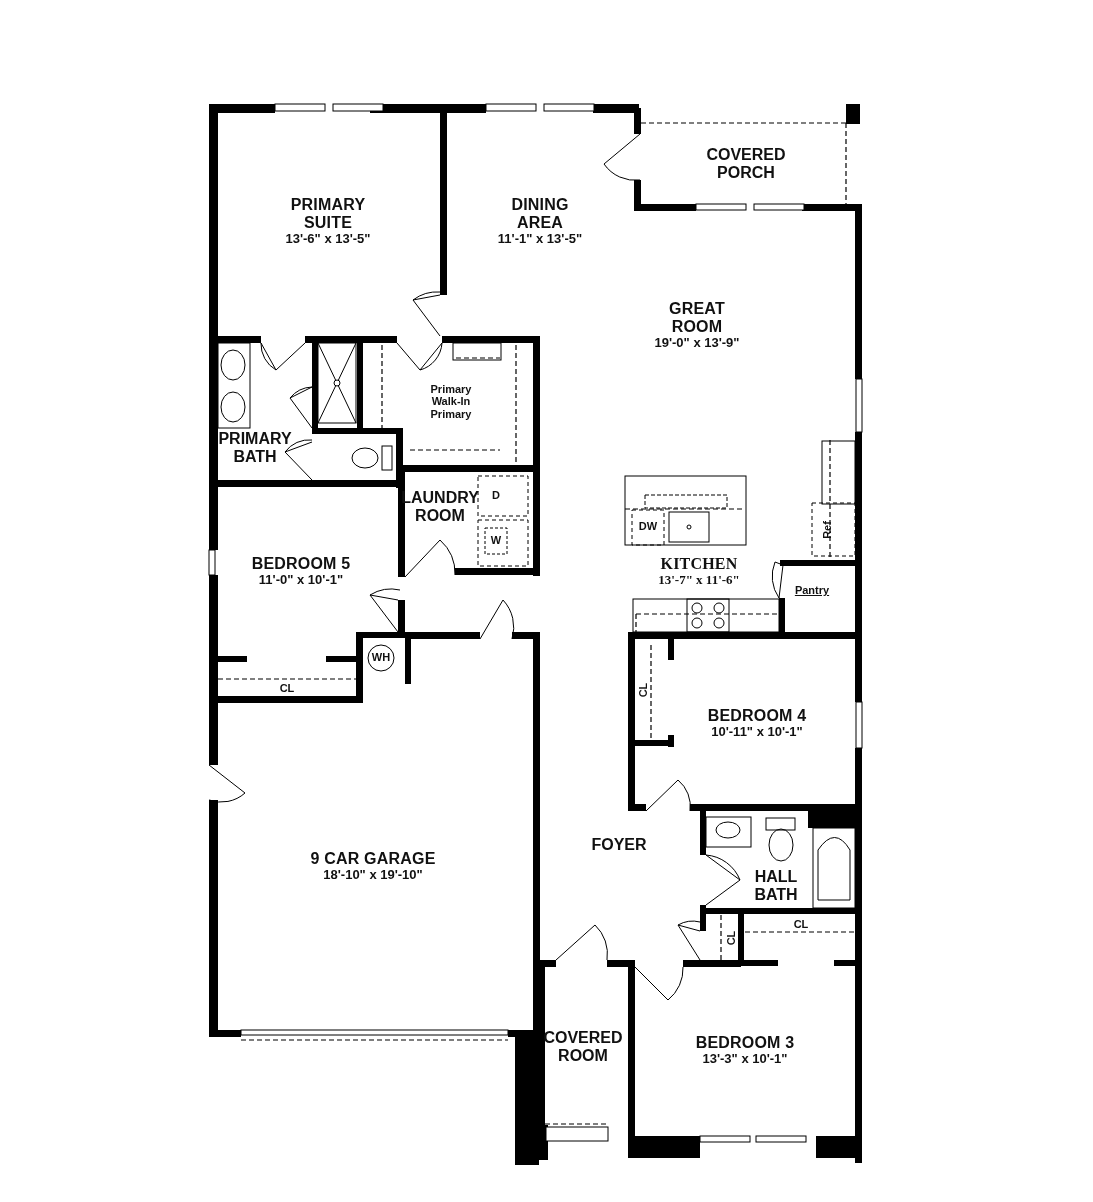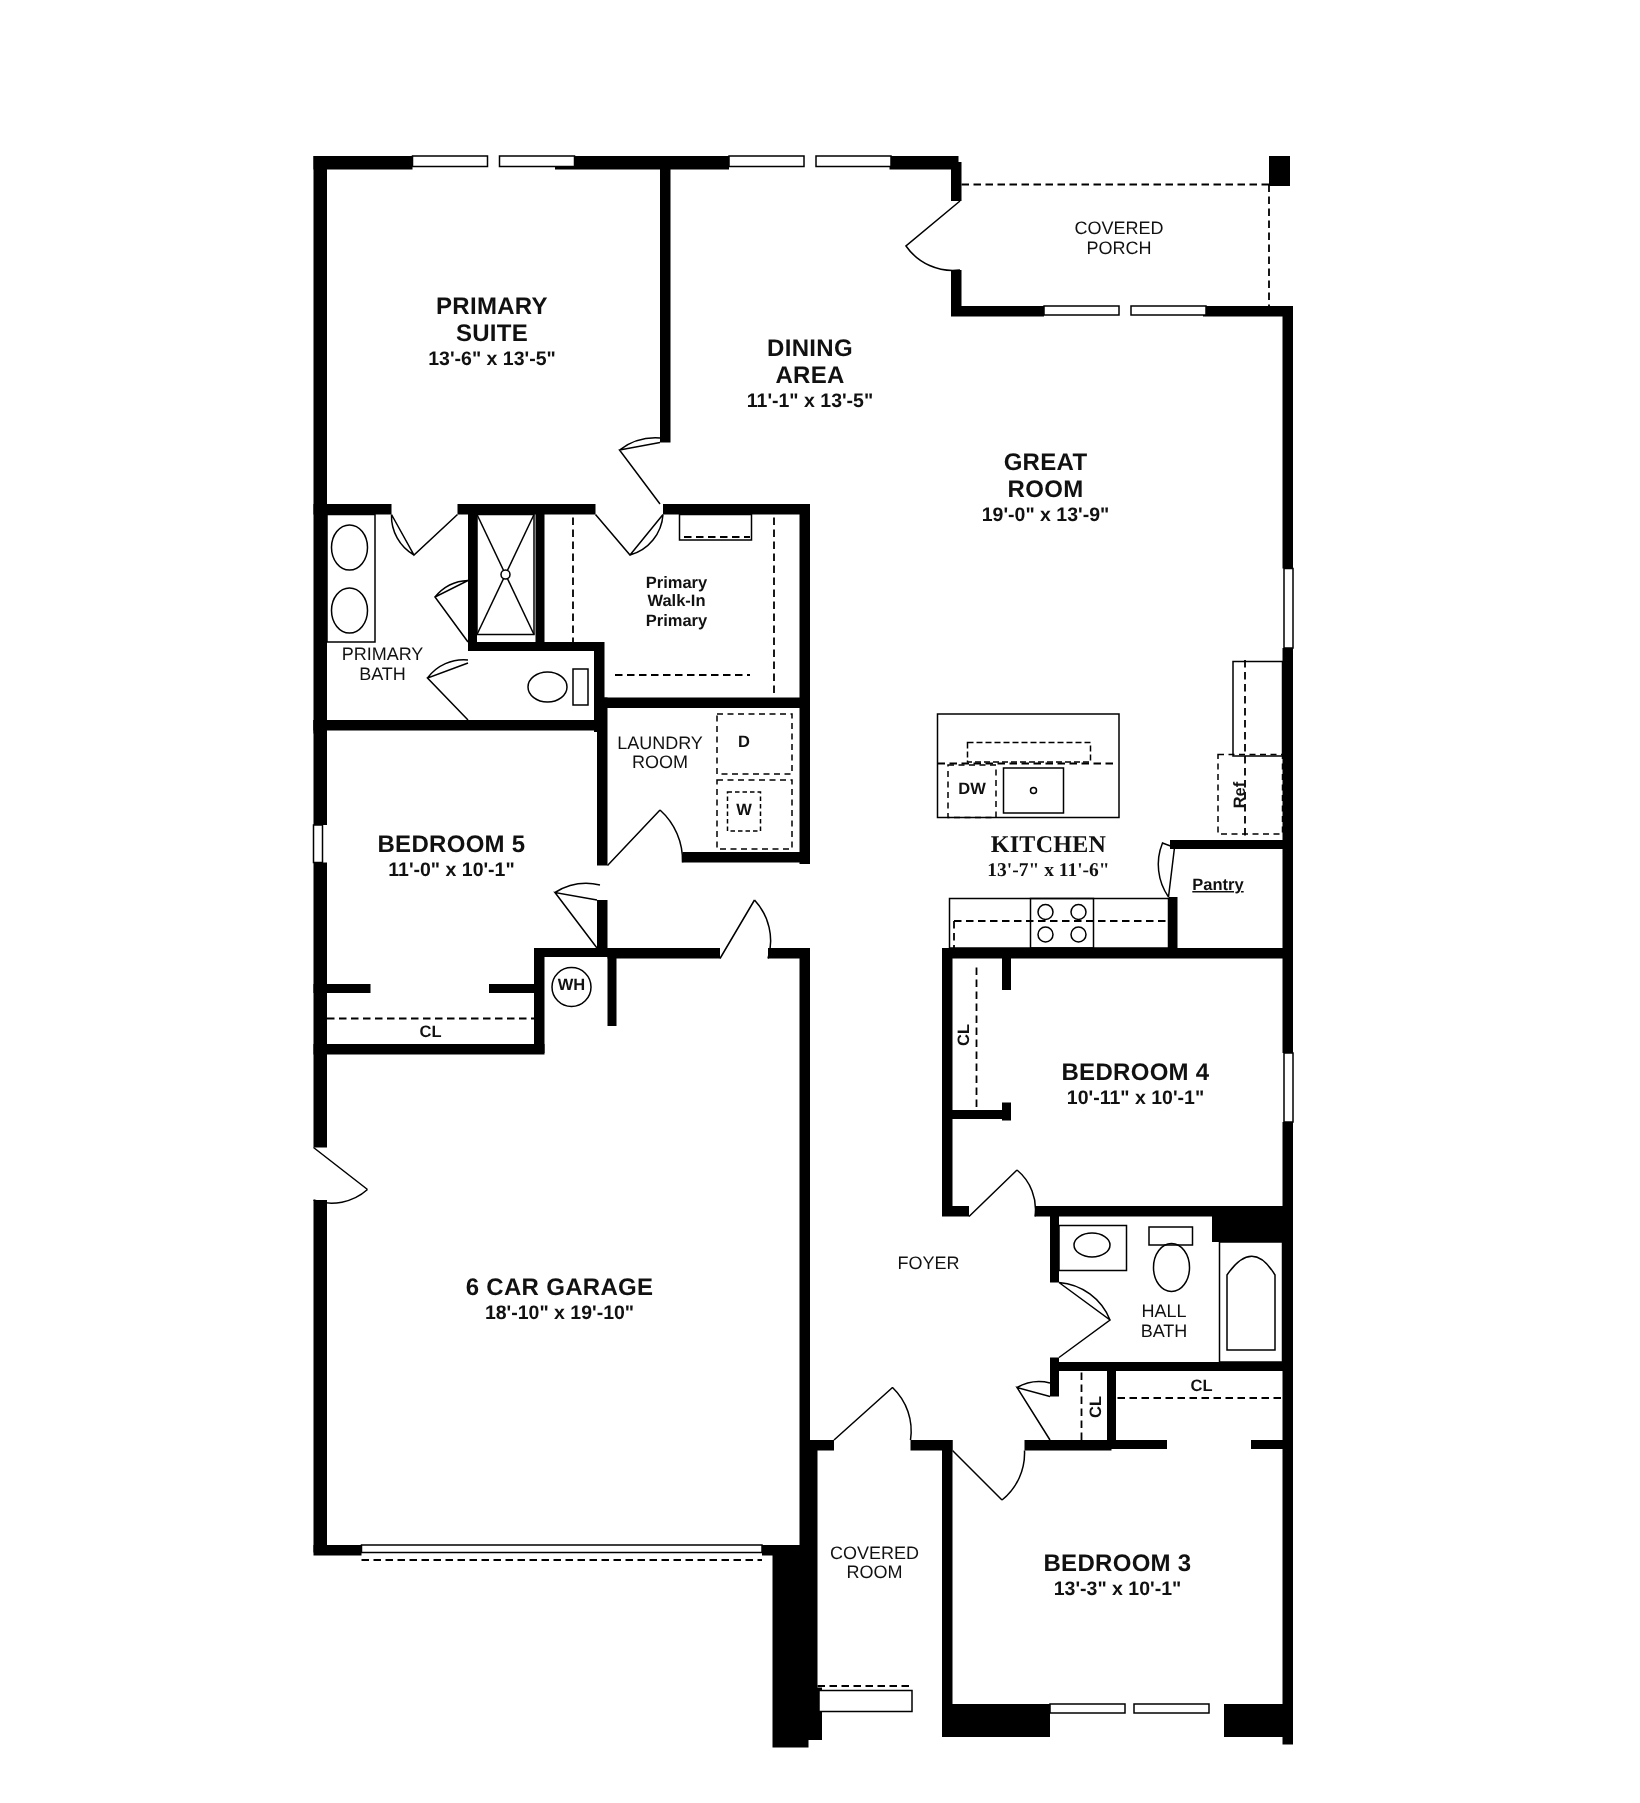--- a/index.html
+++ b/index.html
@@ -3,21 +3,21 @@
 <meta charset="utf-8">
 <style>
   html, body { margin: 0; padding: 0; background: #ffffff; }
   body { width: 1093px; height: 1202px; position: relative; overflow: hidden;
          font-family: "Liberation Sans", sans-serif; }
   #plan { position: absolute; left: 0; top: 0; width: 1093px; height: 1202px; }
   .lbl { position: absolute; text-align: center; color: #111;
          font-family: "Liberation Sans", sans-serif; line-height: 1.12; transform: translateX(-50%); white-space: nowrap; }
   .name { font-weight: bold; font-size: 16px; letter-spacing: 0.2px; }
   .dim  { font-weight: bold; font-size: 13px; }
-  .tiny { font-weight: normal; font-size: 12px; }
+  .tiny { font-weight: bold; font-size: 16px; }
   .xs { font-weight: bold; font-size: 11px; }
   .rot { transform: translate(-50%, -50%) rotate(-90deg); }
 </style>
 </head>
 <body>
 
 <svg id="plan" viewBox="0 0 1093 1202" xmlns="http://www.w3.org/2000/svg">
   <g fill="#000">
 
     <rect x="209" y="104" width="66" height="9"></rect>
@@ -206,21 +206,21 @@
     <rect x="813" y="828" width="42" height="80"></rect>
     <path d="M818 900 L818 850 Q835 825 850 850 L850 900 Z"></path>
   </g>
 </svg>
 
 <div class="lbl" style="left:328px; top:196px;">
   <div class="name">PRIMARY</div>
   <div class="name">SUITE</div>
   <div class="dim">13'-6" x 13'-5"</div>
 </div>
-<div class="lbl" style="left:540px; top:196px;margin-top:28px;">
+<div class="lbl" style="left:540px; top:196px;">
   <div class="name">DINING</div>
   <div class="name">AREA</div>
   <div class="dim">11'-1" x 13'-5"</div>
 </div>
 <div class="lbl" style="left:746px; top:146px;">
   <div class="tiny">COVERED</div>
   <div class="tiny">PORCH</div>
 </div>
 <div class="lbl" style="left:697px; top:300px;">
   <div class="name">GREAT</div>
@@ -246,21 +246,21 @@
 </div>
 <div class="lbl" style="left:699px; top:555px;font-family:Liberation Serif, serif;">
   <div class="name">KITCHEN</div>
   <div class="dim">13'-7" x 11'-6"</div>
 </div>
 <div class="lbl" style="left:757px; top:707px;">
   <div class="name">BEDROOM 4</div>
   <div class="dim">10'-11" x 10'-1"</div>
 </div>
 <div class="lbl" style="left:373px; top:850px;">
-  <div class="name">6 CAR GARAGE</div>
+  <div class="name">9 CAR GARAGE</div>
   <div class="dim">18'-10" x 19'-10"</div>
 </div>
 <div class="lbl" style="left:619px; top:836px;">
   <div class="tiny">FOYER</div>
 </div>
 <div class="lbl" style="left:776px; top:868px;">
   <div class="tiny">HALL</div>
   <div class="tiny">BATH</div>
 </div>
 <div class="lbl" style="left:583px; top:1029px;">

